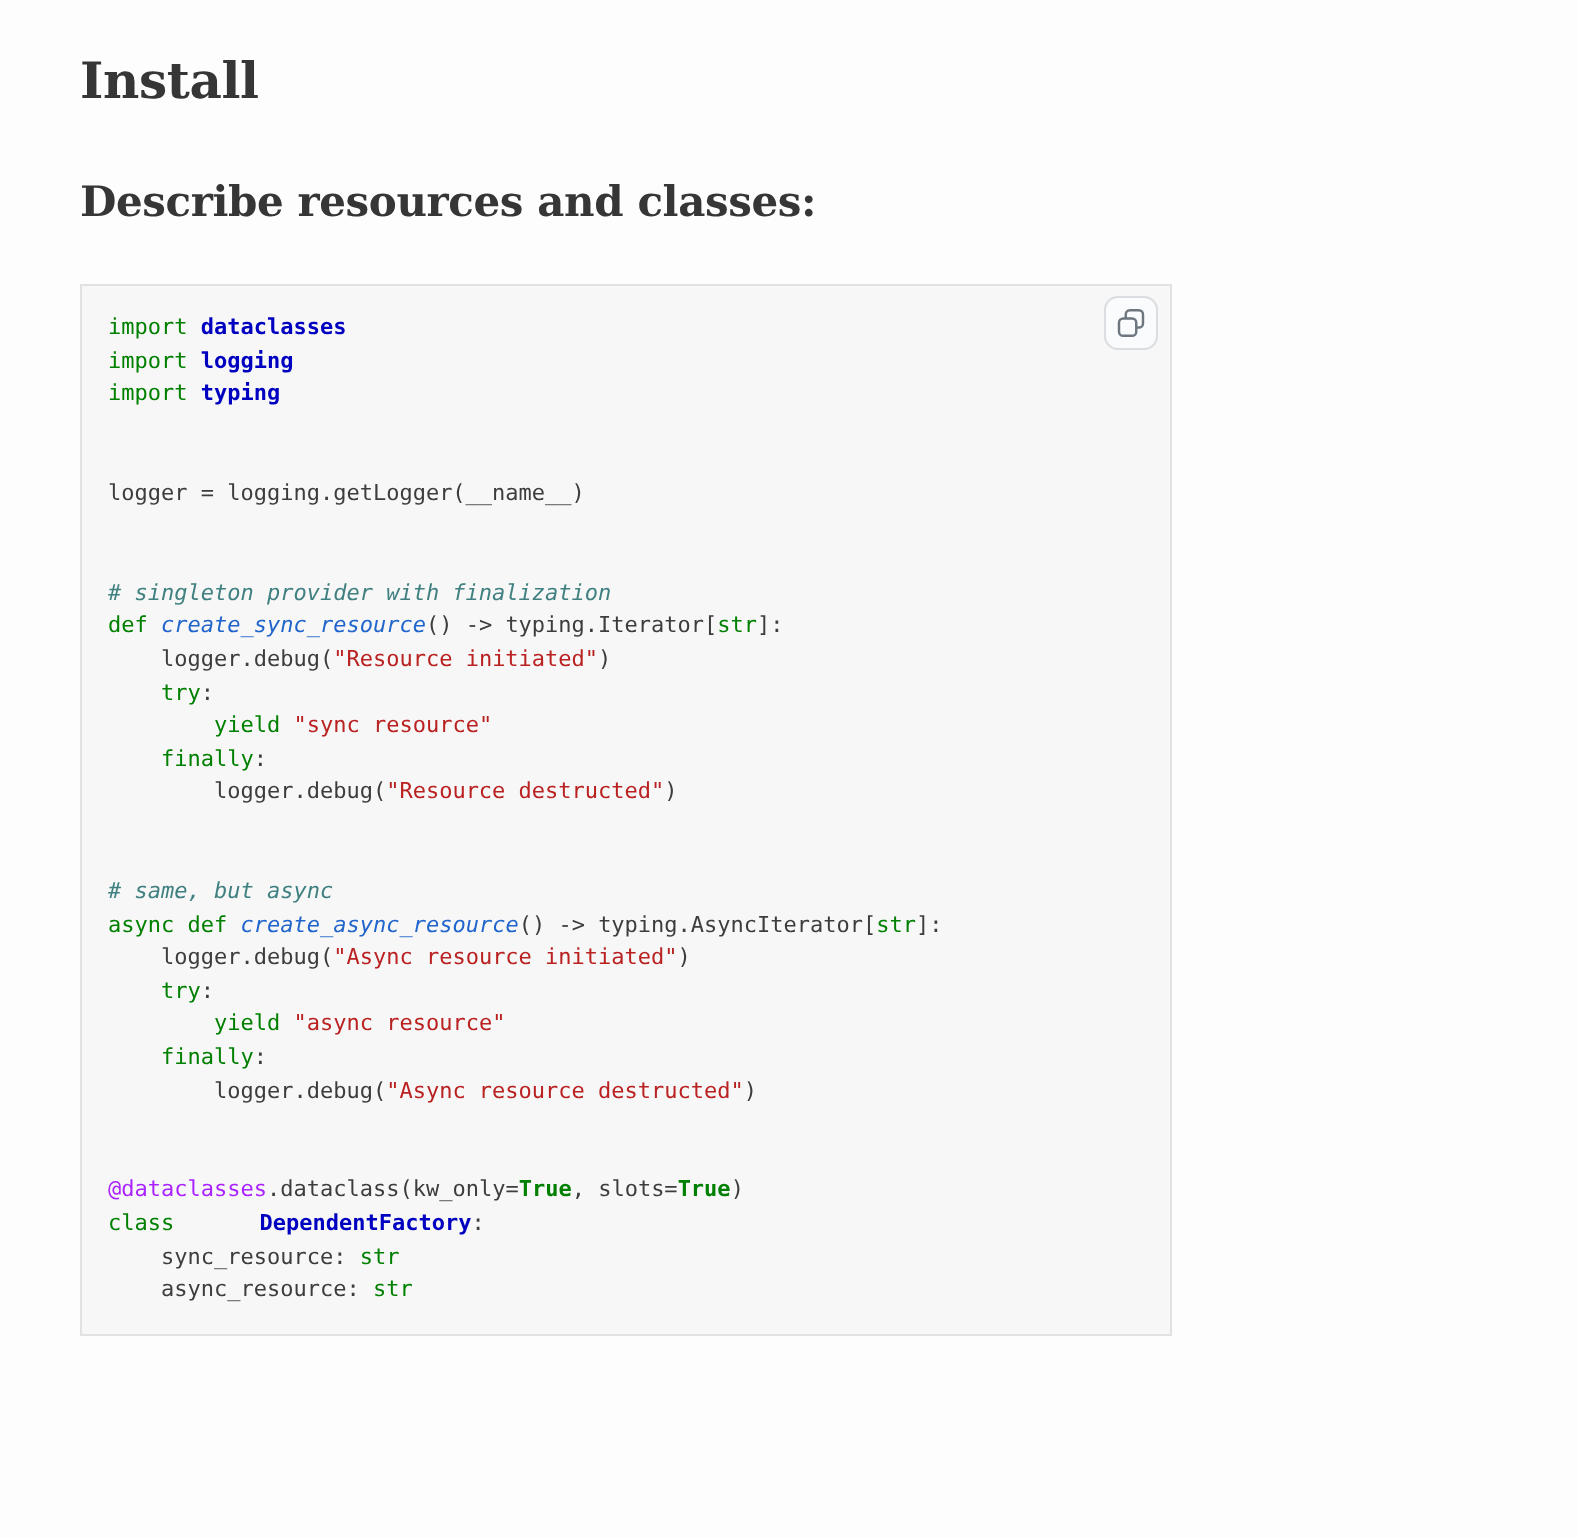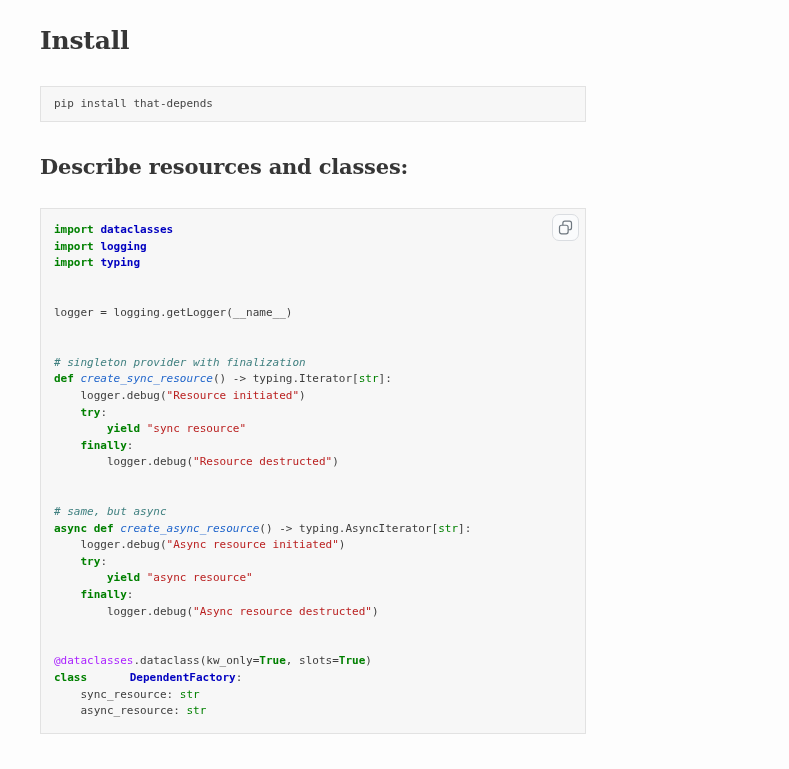--- a/index.html
+++ b/index.html
@@ -58,21 +58,21 @@
   }
   pre.code {
     margin: 0;
     font-family: "DejaVu Sans Mono", monospace;
     font-size: 11px;
     line-height: 16.6px;
     color: var(--c-plain);
   }
   .code-line { white-space: pre; min-height: 16.6px; }
   .tok-p  { color: var(--c-plain); text-align: center; }
-  .tok-k  { color: var(--c-keyword); font-weight: bold; margin-top: 24px; }
+  .tok-k  { color: var(--c-keyword); font-weight: normal; margin-top: 24px; }
   .tok-kc { color: var(--c-keyword); font-weight: bold; }
   .tok-nn { color: var(--c-namespace); font-weight: bold; margin-top: 12px; }
   .tok-nf { color: var(--c-function); font-style: italic; }
   .tok-nc { color: var(--c-class); font-weight: bold; margin-left: 36px; }
   .tok-s  { color: var(--c-string); }
   .tok-c  { color: var(--c-comment); font-style: italic; }
   .tok-d  { color: var(--c-decorator); }
   .tok-nb { color: var(--c-builtin); }
   button.copy-btn {
     position: absolute;
@@ -90,21 +90,20 @@
     cursor: pointer;
   }
 </style>
 </head>
 <body>
 
 <div class="container">
 
   <h2 class="doc-heading install-h">Install</h2>
 
-  <pre class="cmd"><code>pip install that-depends</code></pre>
 
   <h2 class="doc-heading describe-h">Describe resources and classes:</h2>
 
   <div class="codeblock">
     <button class="copy-btn" title="">
       <svg width="15" height="15" viewBox="0 0 16 16">
         <rect x="5.2" y="1.2" width="9.2" height="9.2" rx="2.2" fill="none" stroke="#6e777f" stroke-width="1.3"></rect>
         <rect x="1.6" y="5.6" width="9.2" height="9.2" rx="2.2" fill="#fafbfc" stroke="#6e777f" stroke-width="1.3"></rect>
       </svg>
     </button>

